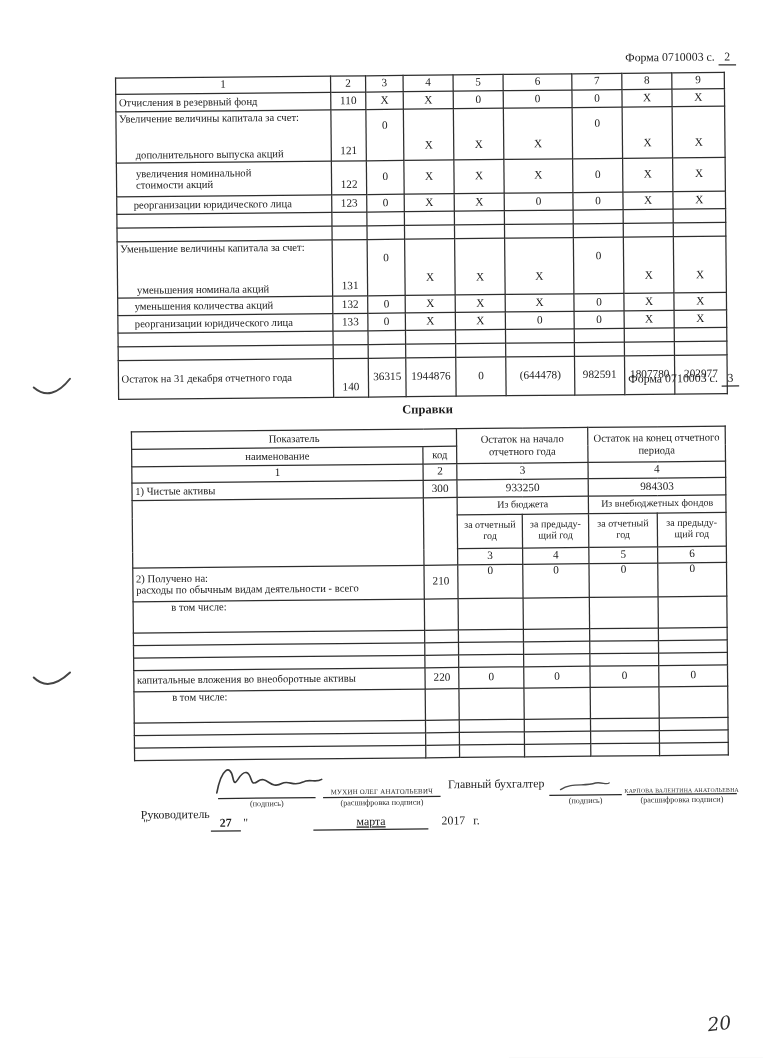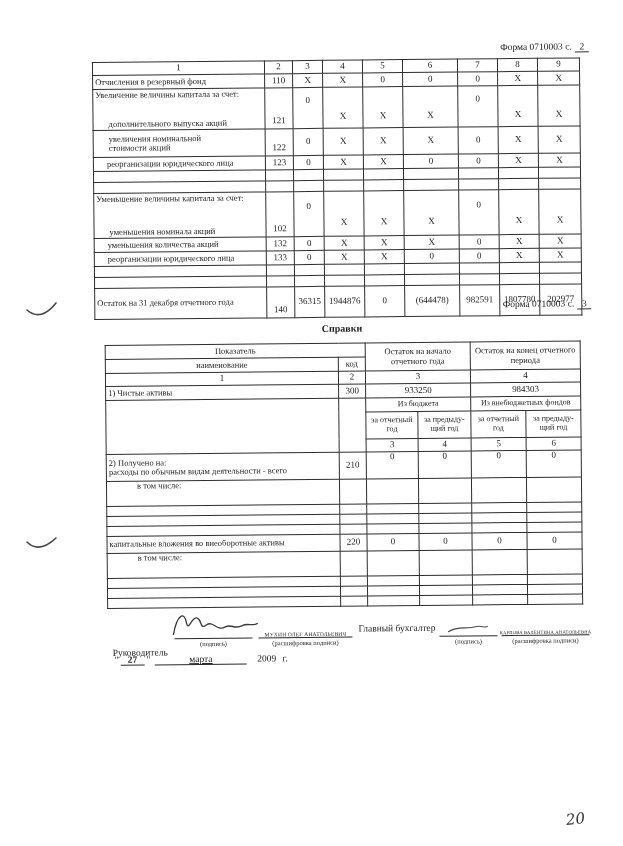--- a/index.html
+++ b/index.html
@@ -53,21 +53,21 @@
   .sig-col{position:absolute;text-align:center;}
   .sig-over{height:15px;display:flex;align-items:flex-end;justify-content:center;position:relative;}
   .sig-line{border-top:1px solid #2a2a2a;height:0;}
   .sig-cap{font-size:6.5px;color:#2a2a2a;padding-top:1px;}
   .sig-name{font-size:5.5px;letter-spacing:0.2px;white-space:nowrap;}
   .sig-name.small{font-size:4.6px;}
   .sig-scribble{position:absolute;left:-6px;bottom:-4px;}
   .sig-dash{position:absolute;left:6px;bottom:1px;}
 
   .date-line{position:absolute;top:653px;left:110px;font-size:9.5px;}
-  .date-line .u{display:inline-block;text-align:center;border-bottom:1px solid #2a2a2a;}
+  .date-line .u{display:inline-block;text-align:center;border-bottom:1px solid #2a2a2a;margin-left:48px;}
   .date-day{min-width:24px;font-weight:bold;}
   .date-month{min-width:92px;text-decoration:underline;}
   .date-q{padding:0 2px;}
   .date-year{margin-left:8px;}
   .date-g{margin-left:4px;}
 
   .margin-mark{position:absolute;}
   #mark1{left:24px;top:297px;}
   #mark2{left:24px;top:531px;}
   .hw-page{position:absolute;left:566px;top:810px;font-size:15px;font-style:italic;
@@ -202,21 +202,21 @@
             <td></td>
             <td></td>
           </tr>
     <tr class="tall42">
       <td class="lbl">
         <div class="splitlbl">
           <div class="l1">Уменьшение величины капитала за счет:</div>
           <div class="l2">уменьшения номинала акций</div>
         </div>
       </td>
-      <td class="c vb">102</td>
+      <td class="c vb">131</td>
       <td class="c">
               <div class="tt">0</div>
               <div class="bb"></div>
             </td>
       <td class="c">
               <div class="tt"></div>
               <div class="bb">X</div>
             </td>
       <td class="c">
               <div class="tt"></div>
@@ -486,21 +486,21 @@
     <div class="sig-over">
           <span class="sig-name small">КАРПОВА ВАЛЕНТИНА АНАТОЛЬЕВНА</span>
         </div>
     <div class="sig-line"></div>
     <div class="sig-cap">(расшифровка подписи)</div>
   </div>
 
   <div class="date-line">
     <span class="date-q">"</span><span class="u date-day">27</span><span class="date-q">"</span>
     <span class="u date-month">марта</span>
-    <span class="date-year">2009</span>
+    <span class="date-year">2017</span>
     <span class="date-g">г.</span>
   </div>
 
 </div>
 
 <svg class="margin-mark" id="mark1" width="36" height="24" viewBox="0 0 36 24">
   <path d="M3 13 Q17 25 32 6" stroke="#454545" stroke-width="1.6" fill="none" stroke-linecap="round"></path>
 </svg>
 <svg class="margin-mark" id="mark2" width="36" height="24" viewBox="0 0 36 24">
   <path d="M3 11 Q15 23 32 7" stroke="#454545" stroke-width="1.6" fill="none" stroke-linecap="round"></path>

